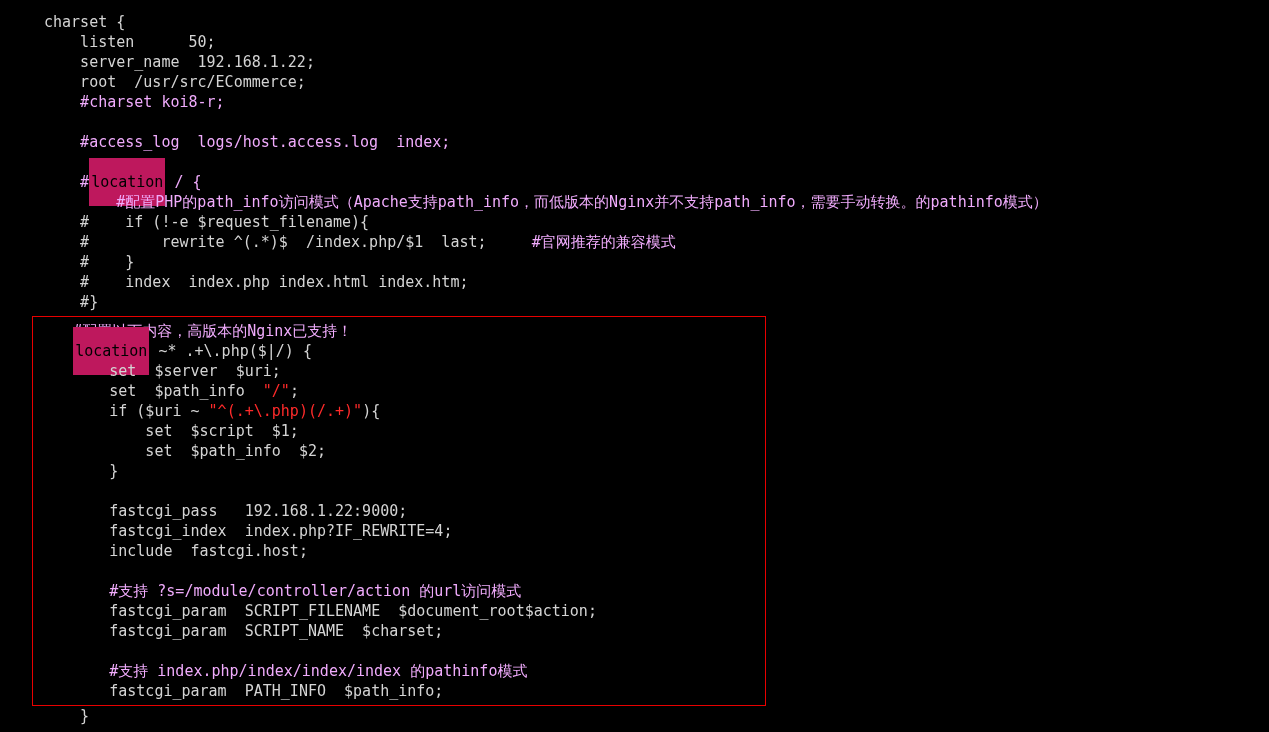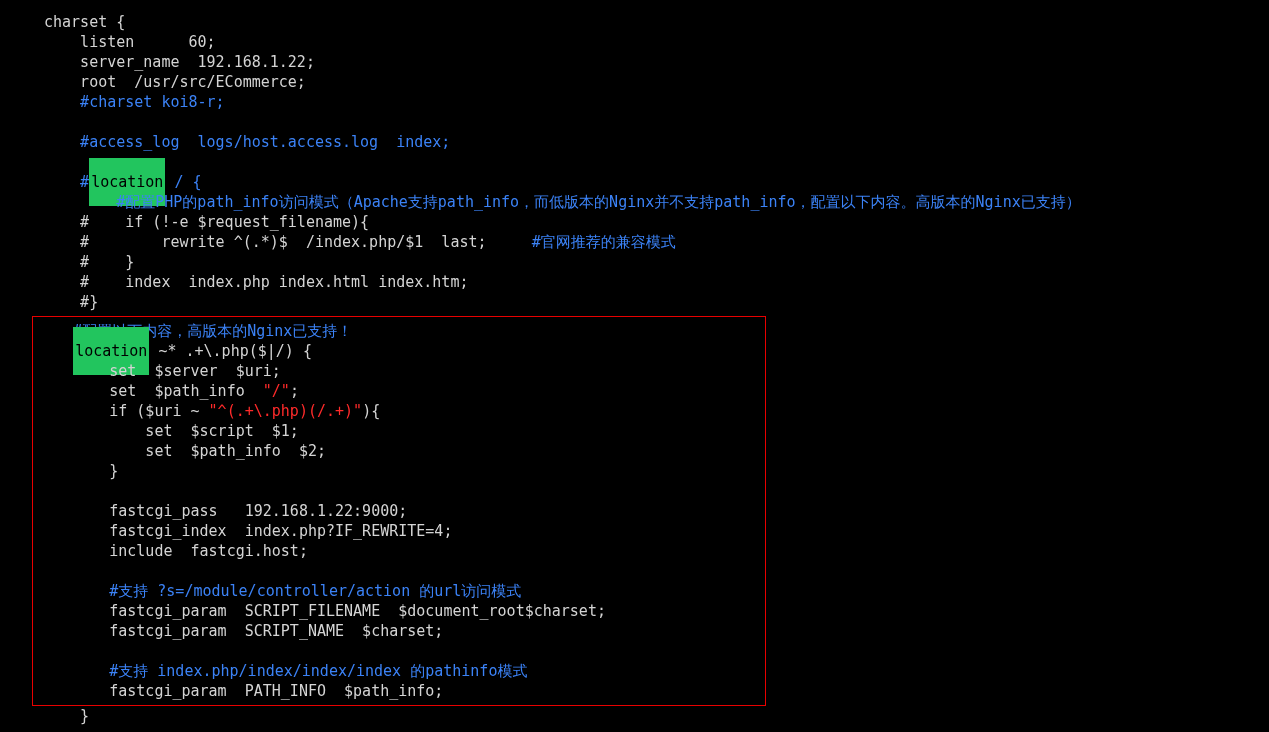--- a/index.html
+++ b/index.html
@@ -1,54 +1,54 @@
 <!DOCTYPE html>
 <html><head>
 <meta charset="utf-8">
 <style>
   html,body{margin:0;padding:0;background:#000;color:#d4d4d4;font-family:Consolas,Menlo,Monaco,"Courier New",monospace;font-size:15px;line-height:20px;}
   .container{padding:12px 0 0 44px;width:1225px;box-sizing:border-box;}
   pre{margin:0;white-space:pre;}
-  .cmt{color:#3b82f6;}
-  .hl{background:#22c55e;color:#000;padding:15px 2px;}
+  .cmt{color:#f0abfc;}
+  .hl{background:#be185d;color:#000;padding:15px 2px;}
   .str{color:#ff2a2a;}
   .boxwrap{margin-top:4px;}
   .box{border:1px solid #e80000;padding:4px 8px 4px 4px;margin-left:-12px;display:inline-block;min-width:720px;}
 </style>
 </head>
 <body>
 
 <div class="container">
 <pre><span>charset {</span>
-<span>    listen      60;</span>
+<span>    listen      50;</span>
 <span>    server_name  192.168.1.22;</span>
 <span>    root  /usr/src/ECommerce;</span>
 <span class="cmt">    #charset koi8-r;</span>
 <span></span>
 <span class="cmt">    #access_log  logs/host.access.log  index;</span>
 <span></span>
 <span class="cmt">    #</span><span class="hl">location</span><span class="cmt"> / {</span>
-<span class="cmt">        #配置PHP的path_info访问模式（Apache支持path_info，而低版本的Nginx并不支持path_info，配置以下内容。高版本的Nginx已支持）</span>
+<span class="cmt">        #配置PHP的path_info访问模式（Apache支持path_info，而低版本的Nginx并不支持path_info，需要手动转换。的pathinfo模式）</span>
 <span>    #    if (!-e $request_filename){</span>
 <span>    #        rewrite ^(.*)$  /index.php/$1  last;     </span><span class="cmt">#官网推荐的兼容模式</span>
 <span>    #    }</span>
 <span>    #    index  index.php index.html index.htm;</span>
 <span>    #}</span>
 <div class="boxwrap"><div class="box"><span class="cmt">    #配置以下内容，高版本的Nginx已支持！</span>
 <span>    </span><span class="hl">location</span><span> ~* .+\.php($|/) {</span>
 <span>        set  $server  $uri;</span>
 <span>        set  $path_info  </span><span class="str">"/"</span><span>;</span>
 <span>        if ($uri ~ </span><span class="str">"^(.+\.php)(/.+)"</span><span>){</span>
 <span>            set  $script  $1;</span>
 <span>            set  $path_info  $2;</span>
 <span>        }</span>
 <span></span>
 <span>        fastcgi_pass   192.168.1.22:9000;</span>
 <span>        fastcgi_index  index.php?IF_REWRITE=4;</span>
 <span>        include  fastcgi.host;</span>
 <span></span>
 <span class="cmt">        #支持 ?s=/module/controller/action 的url访问模式</span>
-<span>        fastcgi_param  SCRIPT_FILENAME  $document_root$charset;</span>
+<span>        fastcgi_param  SCRIPT_FILENAME  $document_root$action;</span>
 <span>        fastcgi_param  SCRIPT_NAME  $charset;</span>
 <span></span>
 <span class="cmt">        #支持 index.php/index/index/index 的pathinfo模式</span>
 <span>        fastcgi_param  PATH_INFO  $path_info;</span></div></div><span>    }</span></pre>
 </div>
 
 </body></html>

